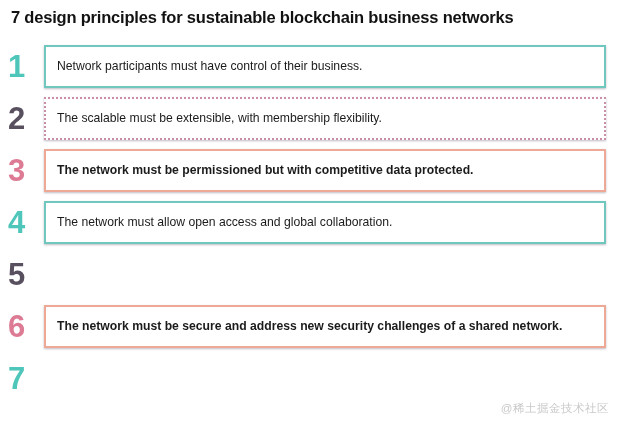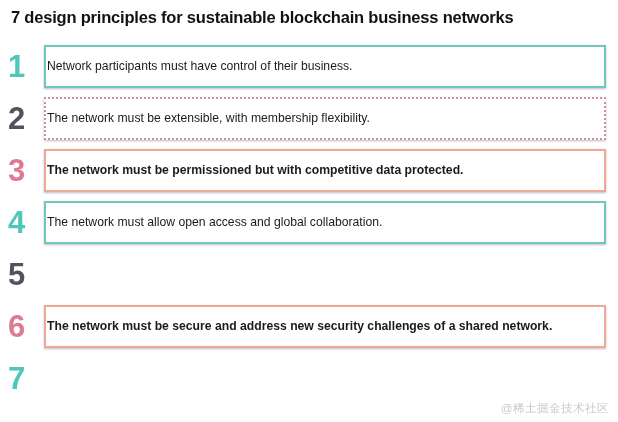--- a/index.html
+++ b/index.html
@@ -59,21 +59,21 @@
     width: 562px;
     height: 43px;
     box-sizing: border-box;
     background: #ffffff;
     box-shadow: 0 1px 2px rgba(90, 80, 96, 0.38);
     display: flex;
     align-items: center;
   }
 
   .principle-text {
-    padding-left: 1px;
+    padding-left: 11px;
     font-size: 12.2px;
     color: #1b1b1b;
     line-height: 1.2;
     white-space: nowrap;
   }
 
   
   .num-teal  { color: #4fc6ba; }
   .num-dark  { color: #58505f; }
   .num-pink  { color: #dd7b94; }
@@ -101,21 +101,21 @@
 <div id="principles-list">
     <div class="principle-row">
       <div class="principle-number num-teal">1</div>
       <div class="principle-box box-teal">
         <div class="principle-text">Network participants must have control of their business.</div>
       </div>
     </div>
     <div class="principle-row">
       <div class="principle-number num-dark">2</div>
       <div class="principle-box box-mauve-dot">
-        <div class="principle-text">The network must be extensible, with membership flexibility.</div>
+        <div class="principle-text">The scalable must be extensible, with membership flexibility.</div>
       </div>
     </div>
     <div class="principle-row">
       <div class="principle-number num-pink">3</div>
       <div class="principle-box box-salmon">
         <div class="principle-text">The network must be permissioned but with competitive data protected.</div>
       </div>
     </div>
     <div class="principle-row">
       <div class="principle-number num-teal">4</div>

